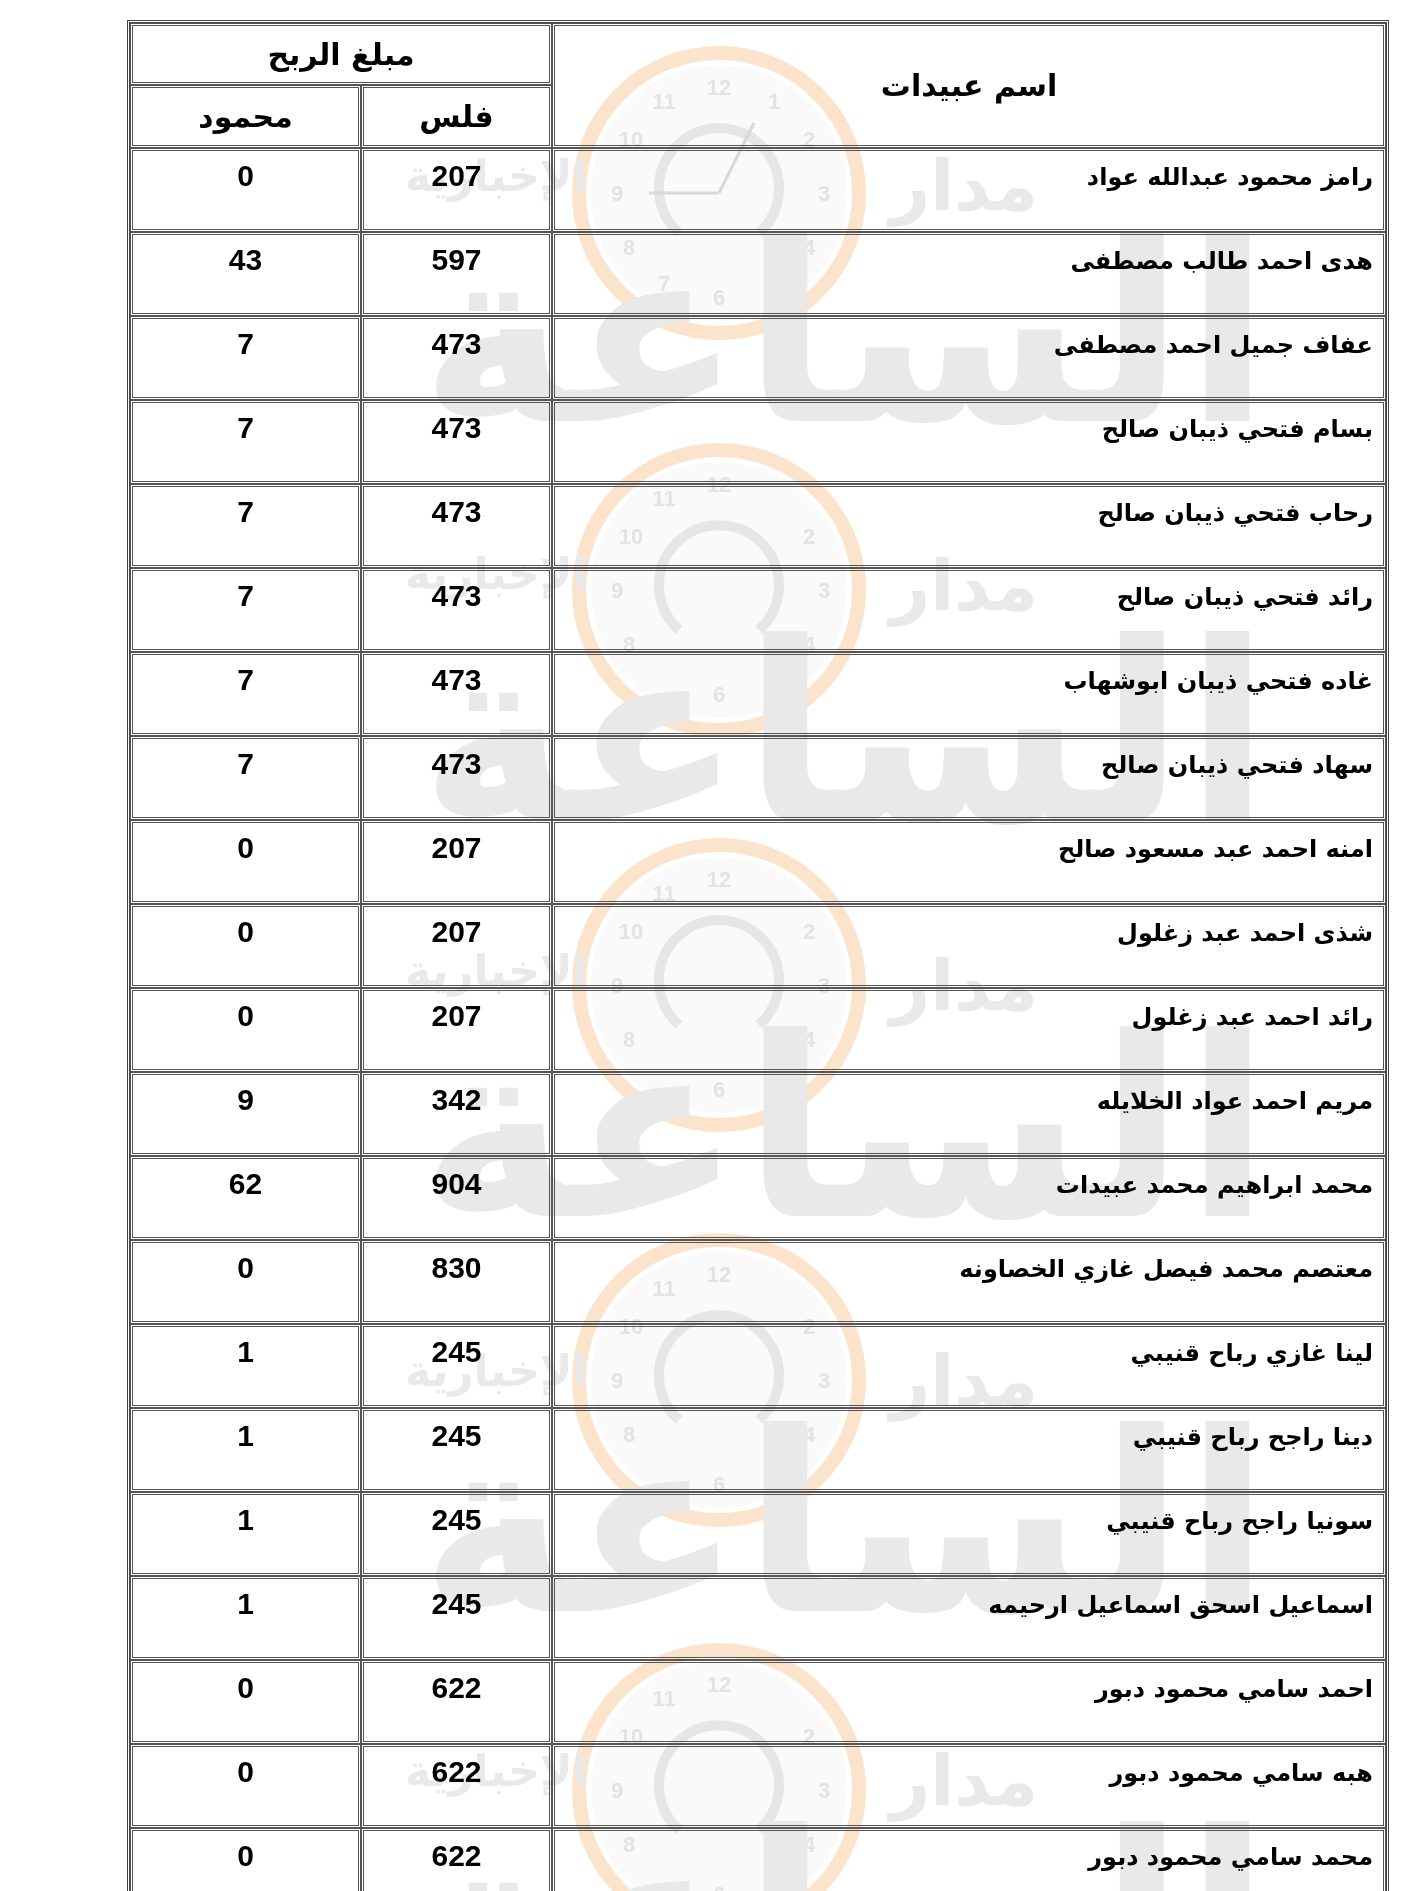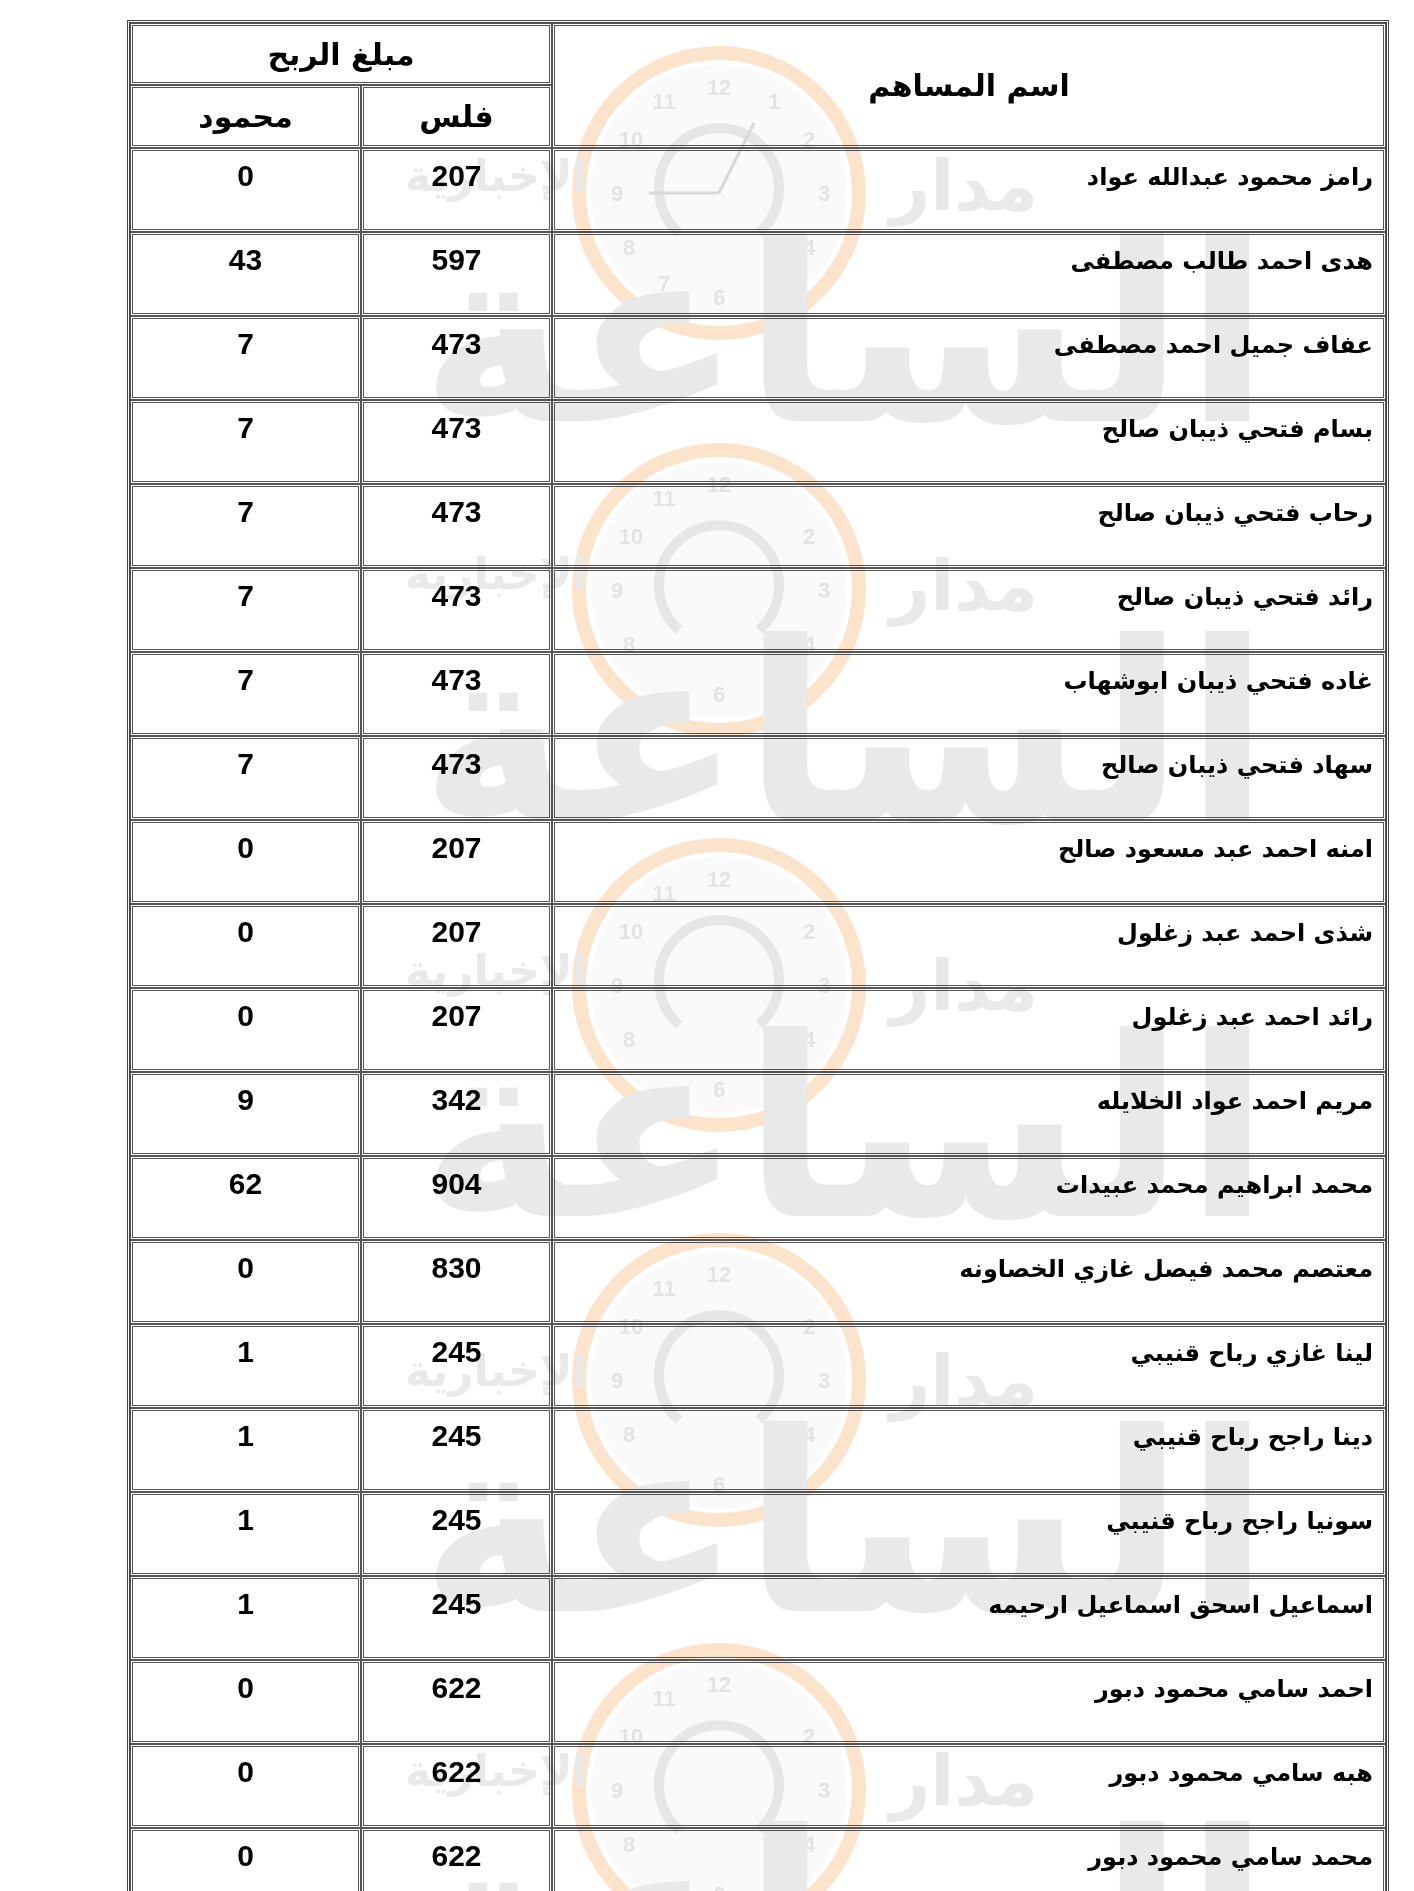--- a/index.html
+++ b/index.html
@@ -139,21 +139,21 @@
 
 <table class="shares">
   <colgroup>
     <col class="col-dinar">
       <col class="col-fils">
       <col class="col-name">
   </colgroup>
   <thead>
     <tr>
       <th colspan="2" class="hdr hdr-top">مبلغ الربح</th>
-      <th rowspan="2" class="hdr hdr-name">اسم المساهم</th>
+      <th rowspan="2" class="hdr hdr-name">اسم عبيدات</th>
     </tr>
     <tr>
       <th class="hdr hdr-sub">محمود</th>
       <th class="hdr hdr-sub">فلس</th>
     </tr>
   </thead>
   <tbody>
     <tr class="row">
       <td class="num">0</td>
       <td class="num">207</td>

